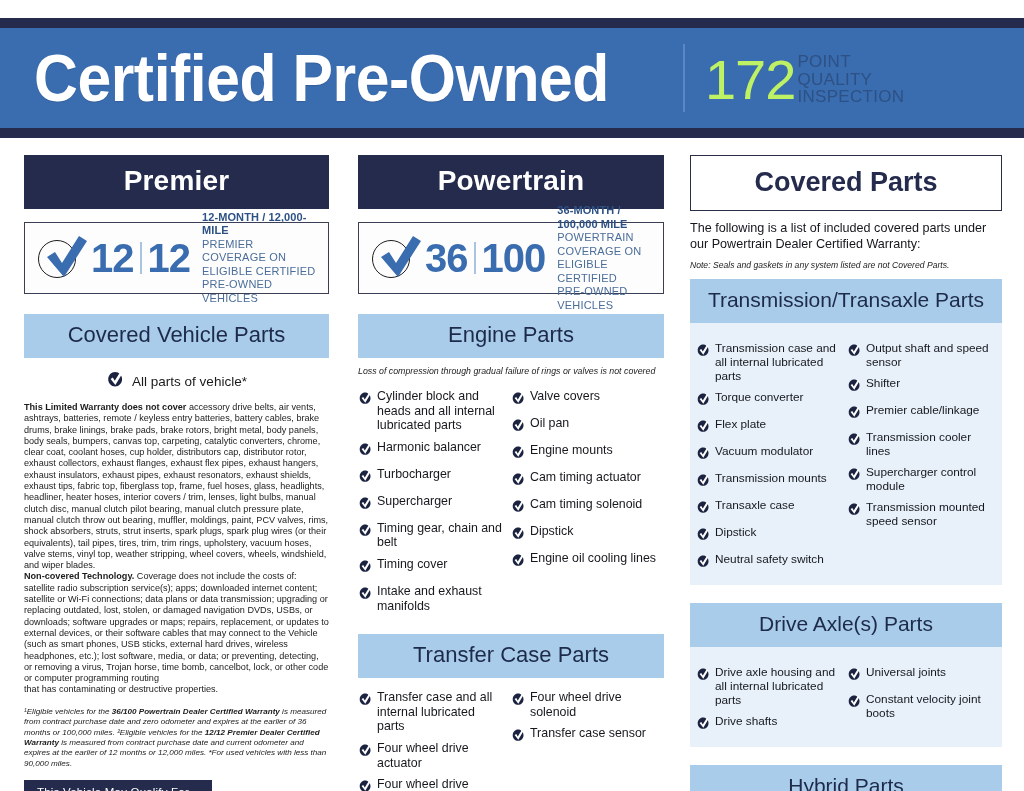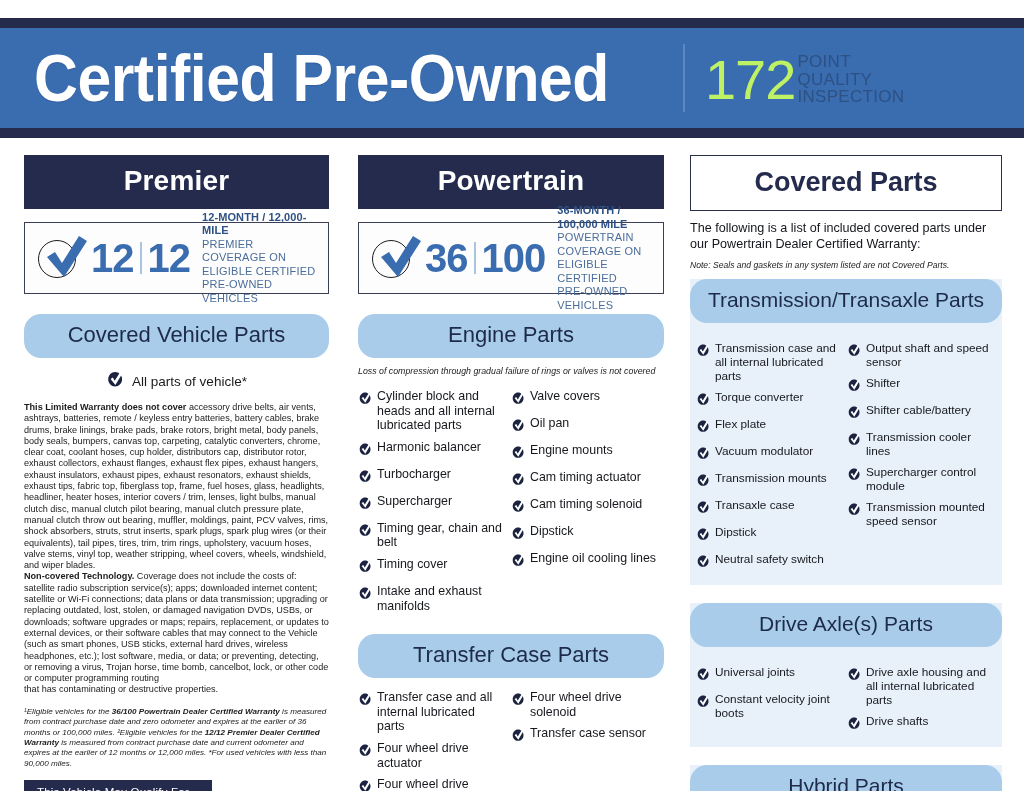--- a/index.html
+++ b/index.html
@@ -84,21 +84,20 @@
     color:#4a6d99; font-size:11px; font-weight:400; letter-spacing:0.2px;
     line-height:13.5px;
     font-family:"Liberation Sans Narrow","Liberation Sans",sans-serif;
   }
 
   
   .sec-band {
     background:#a8cce9; color:#1d2a4a; text-align:center;
     font-size:22px; font-weight:400; padding:9px 0 11px; line-height:24px;
     font-family:"Liberation Sans Narrow","Liberation Sans",sans-serif;
-    border-radius:17px;
   }
   .sec-band.small { font-size:21px; }
 
   
   .all-parts {
     display:flex; align-items:center; justify-content:center;
     margin-top:12px; gap:8px;
   }
   .all-parts .txt { font-size:13.5px; color:#1b1b1b; }
 
@@ -478,21 +477,21 @@
                     <path d="M2.2 9.2c0-4 3.1-7.2 6.9-7.2 3.9 0 7 3.2 7 7.2 0 4-3.1 7.2-7 7.2-3.8 0-6.9-3.2-6.9-7.2z" fill="#1b2340"></path>
                     <path d="M4.6 9.1 L6.8 7.6 L8.7 10.8 L13.9 2.5 L16 4 L9.4 15 Z" fill="#ffffff"></path>
                   </svg></span>
                 <span class="t">Shifter</span>
               </div>
               <div class="li">
                 <span class="ck"><svg width="14" height="14" viewBox="0 0 18 18">
                     <path d="M2.2 9.2c0-4 3.1-7.2 6.9-7.2 3.9 0 7 3.2 7 7.2 0 4-3.1 7.2-7 7.2-3.8 0-6.9-3.2-6.9-7.2z" fill="#1b2340"></path>
                     <path d="M4.6 9.1 L6.8 7.6 L8.7 10.8 L13.9 2.5 L16 4 L9.4 15 Z" fill="#ffffff"></path>
                   </svg></span>
-                <span class="t">Shifter cable/battery</span>
+                <span class="t">Premier cable/linkage</span>
               </div>
               <div class="li">
                 <span class="ck"><svg width="14" height="14" viewBox="0 0 18 18">
                     <path d="M2.2 9.2c0-4 3.1-7.2 6.9-7.2 3.9 0 7 3.2 7 7.2 0 4-3.1 7.2-7 7.2-3.8 0-6.9-3.2-6.9-7.2z" fill="#1b2340"></path>
                     <path d="M4.6 9.1 L6.8 7.6 L8.7 10.8 L13.9 2.5 L16 4 L9.4 15 Z" fill="#ffffff"></path>
                   </svg></span>
                 <span class="t">Transmission cooler lines</span>
               </div>
               <div class="li">
                 <span class="ck"><svg width="14" height="14" viewBox="0 0 18 18">
@@ -516,44 +515,44 @@
 
       <div class="cp-panel">
         <div class="sec-band small">Drive Axle(s) Parts</div>
         <div class="list2">
           <div class="lcol">
               <div class="li">
                 <span class="ck"><svg width="14" height="14" viewBox="0 0 18 18">
                     <path d="M2.2 9.2c0-4 3.1-7.2 6.9-7.2 3.9 0 7 3.2 7 7.2 0 4-3.1 7.2-7 7.2-3.8 0-6.9-3.2-6.9-7.2z" fill="#1b2340"></path>
                     <path d="M4.6 9.1 L6.8 7.6 L8.7 10.8 L13.9 2.5 L16 4 L9.4 15 Z" fill="#ffffff"></path>
                   </svg></span>
+                <span class="t">Drive axle housing and all internal lubricated parts</span>
+              </div>
+              <div class="li">
+                <span class="ck"><svg width="14" height="14" viewBox="0 0 18 18">
+                    <path d="M2.2 9.2c0-4 3.1-7.2 6.9-7.2 3.9 0 7 3.2 7 7.2 0 4-3.1 7.2-7 7.2-3.8 0-6.9-3.2-6.9-7.2z" fill="#1b2340"></path>
+                    <path d="M4.6 9.1 L6.8 7.6 L8.7 10.8 L13.9 2.5 L16 4 L9.4 15 Z" fill="#ffffff"></path>
+                  </svg></span>
+                <span class="t">Drive shafts</span>
+              </div>
+            </div>
+          <div class="lcol">
+              <div class="li">
+                <span class="ck"><svg width="14" height="14" viewBox="0 0 18 18">
+                    <path d="M2.2 9.2c0-4 3.1-7.2 6.9-7.2 3.9 0 7 3.2 7 7.2 0 4-3.1 7.2-7 7.2-3.8 0-6.9-3.2-6.9-7.2z" fill="#1b2340"></path>
+                    <path d="M4.6 9.1 L6.8 7.6 L8.7 10.8 L13.9 2.5 L16 4 L9.4 15 Z" fill="#ffffff"></path>
+                  </svg></span>
                 <span class="t">Universal joints</span>
               </div>
               <div class="li">
                 <span class="ck"><svg width="14" height="14" viewBox="0 0 18 18">
                     <path d="M2.2 9.2c0-4 3.1-7.2 6.9-7.2 3.9 0 7 3.2 7 7.2 0 4-3.1 7.2-7 7.2-3.8 0-6.9-3.2-6.9-7.2z" fill="#1b2340"></path>
                     <path d="M4.6 9.1 L6.8 7.6 L8.7 10.8 L13.9 2.5 L16 4 L9.4 15 Z" fill="#ffffff"></path>
                   </svg></span>
                 <span class="t">Constant velocity joint boots</span>
-              </div>
-            </div>
-          <div class="lcol">
-              <div class="li">
-                <span class="ck"><svg width="14" height="14" viewBox="0 0 18 18">
-                    <path d="M2.2 9.2c0-4 3.1-7.2 6.9-7.2 3.9 0 7 3.2 7 7.2 0 4-3.1 7.2-7 7.2-3.8 0-6.9-3.2-6.9-7.2z" fill="#1b2340"></path>
-                    <path d="M4.6 9.1 L6.8 7.6 L8.7 10.8 L13.9 2.5 L16 4 L9.4 15 Z" fill="#ffffff"></path>
-                  </svg></span>
-                <span class="t">Drive axle housing and all internal lubricated parts</span>
-              </div>
-              <div class="li">
-                <span class="ck"><svg width="14" height="14" viewBox="0 0 18 18">
-                    <path d="M2.2 9.2c0-4 3.1-7.2 6.9-7.2 3.9 0 7 3.2 7 7.2 0 4-3.1 7.2-7 7.2-3.8 0-6.9-3.2-6.9-7.2z" fill="#1b2340"></path>
-                    <path d="M4.6 9.1 L6.8 7.6 L8.7 10.8 L13.9 2.5 L16 4 L9.4 15 Z" fill="#ffffff"></path>
-                  </svg></span>
-                <span class="t">Drive shafts</span>
               </div>
             </div>
         </div>
       </div>
 
       <div class="spacer-white"></div>
 
       <div class="cp-panel">
         <div class="sec-band small">Hybrid Parts</div>
 

